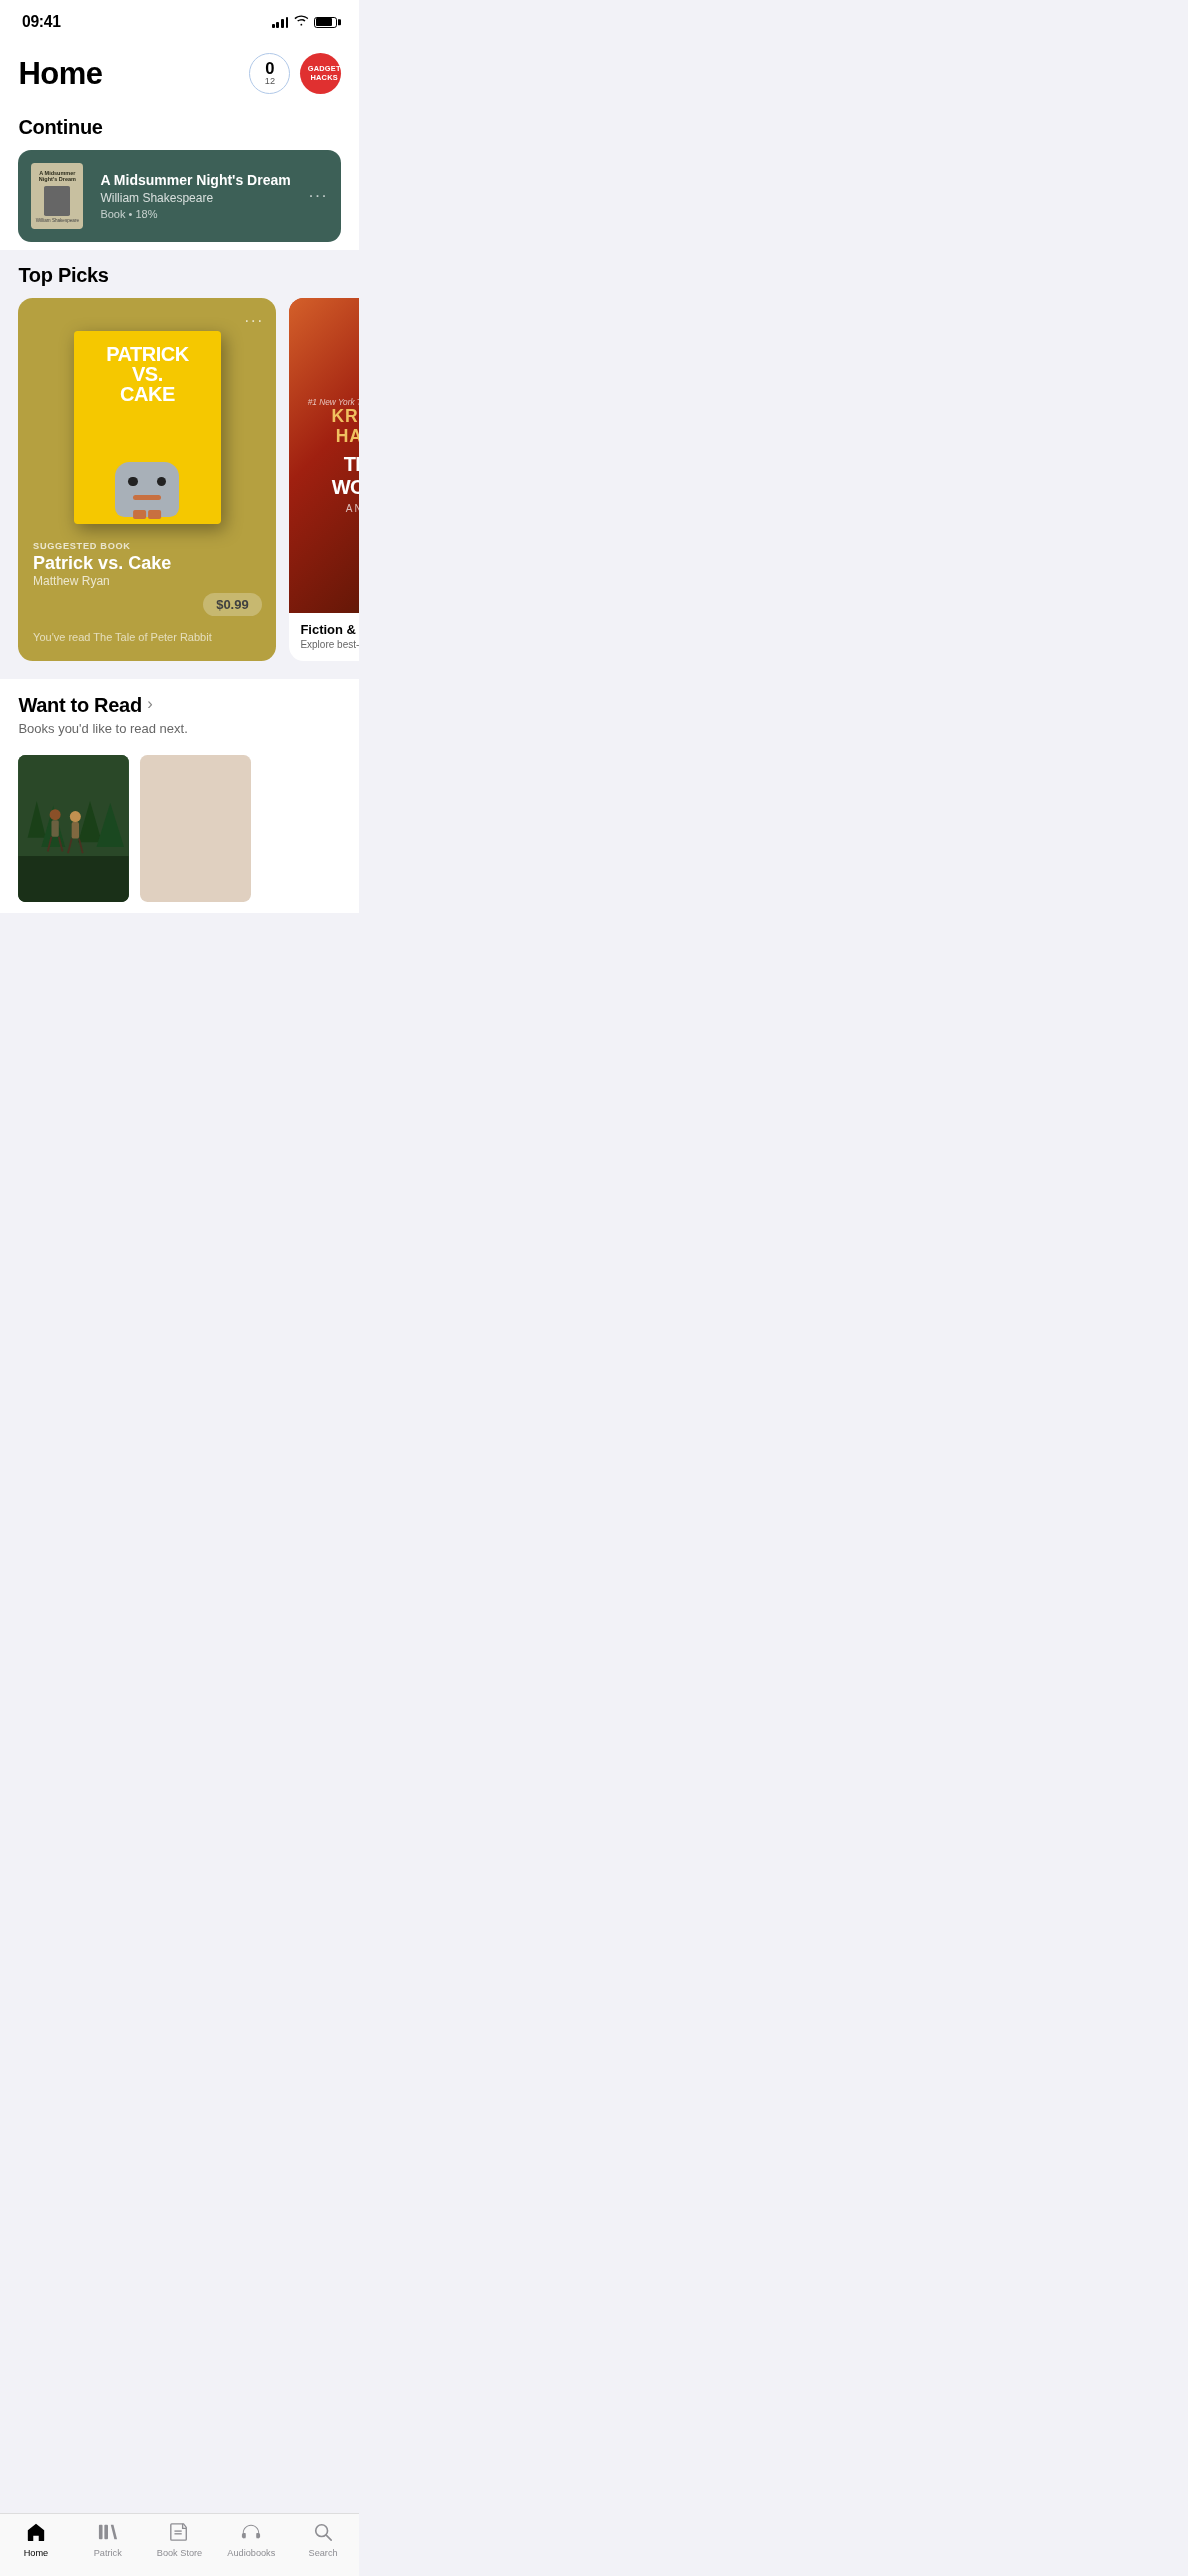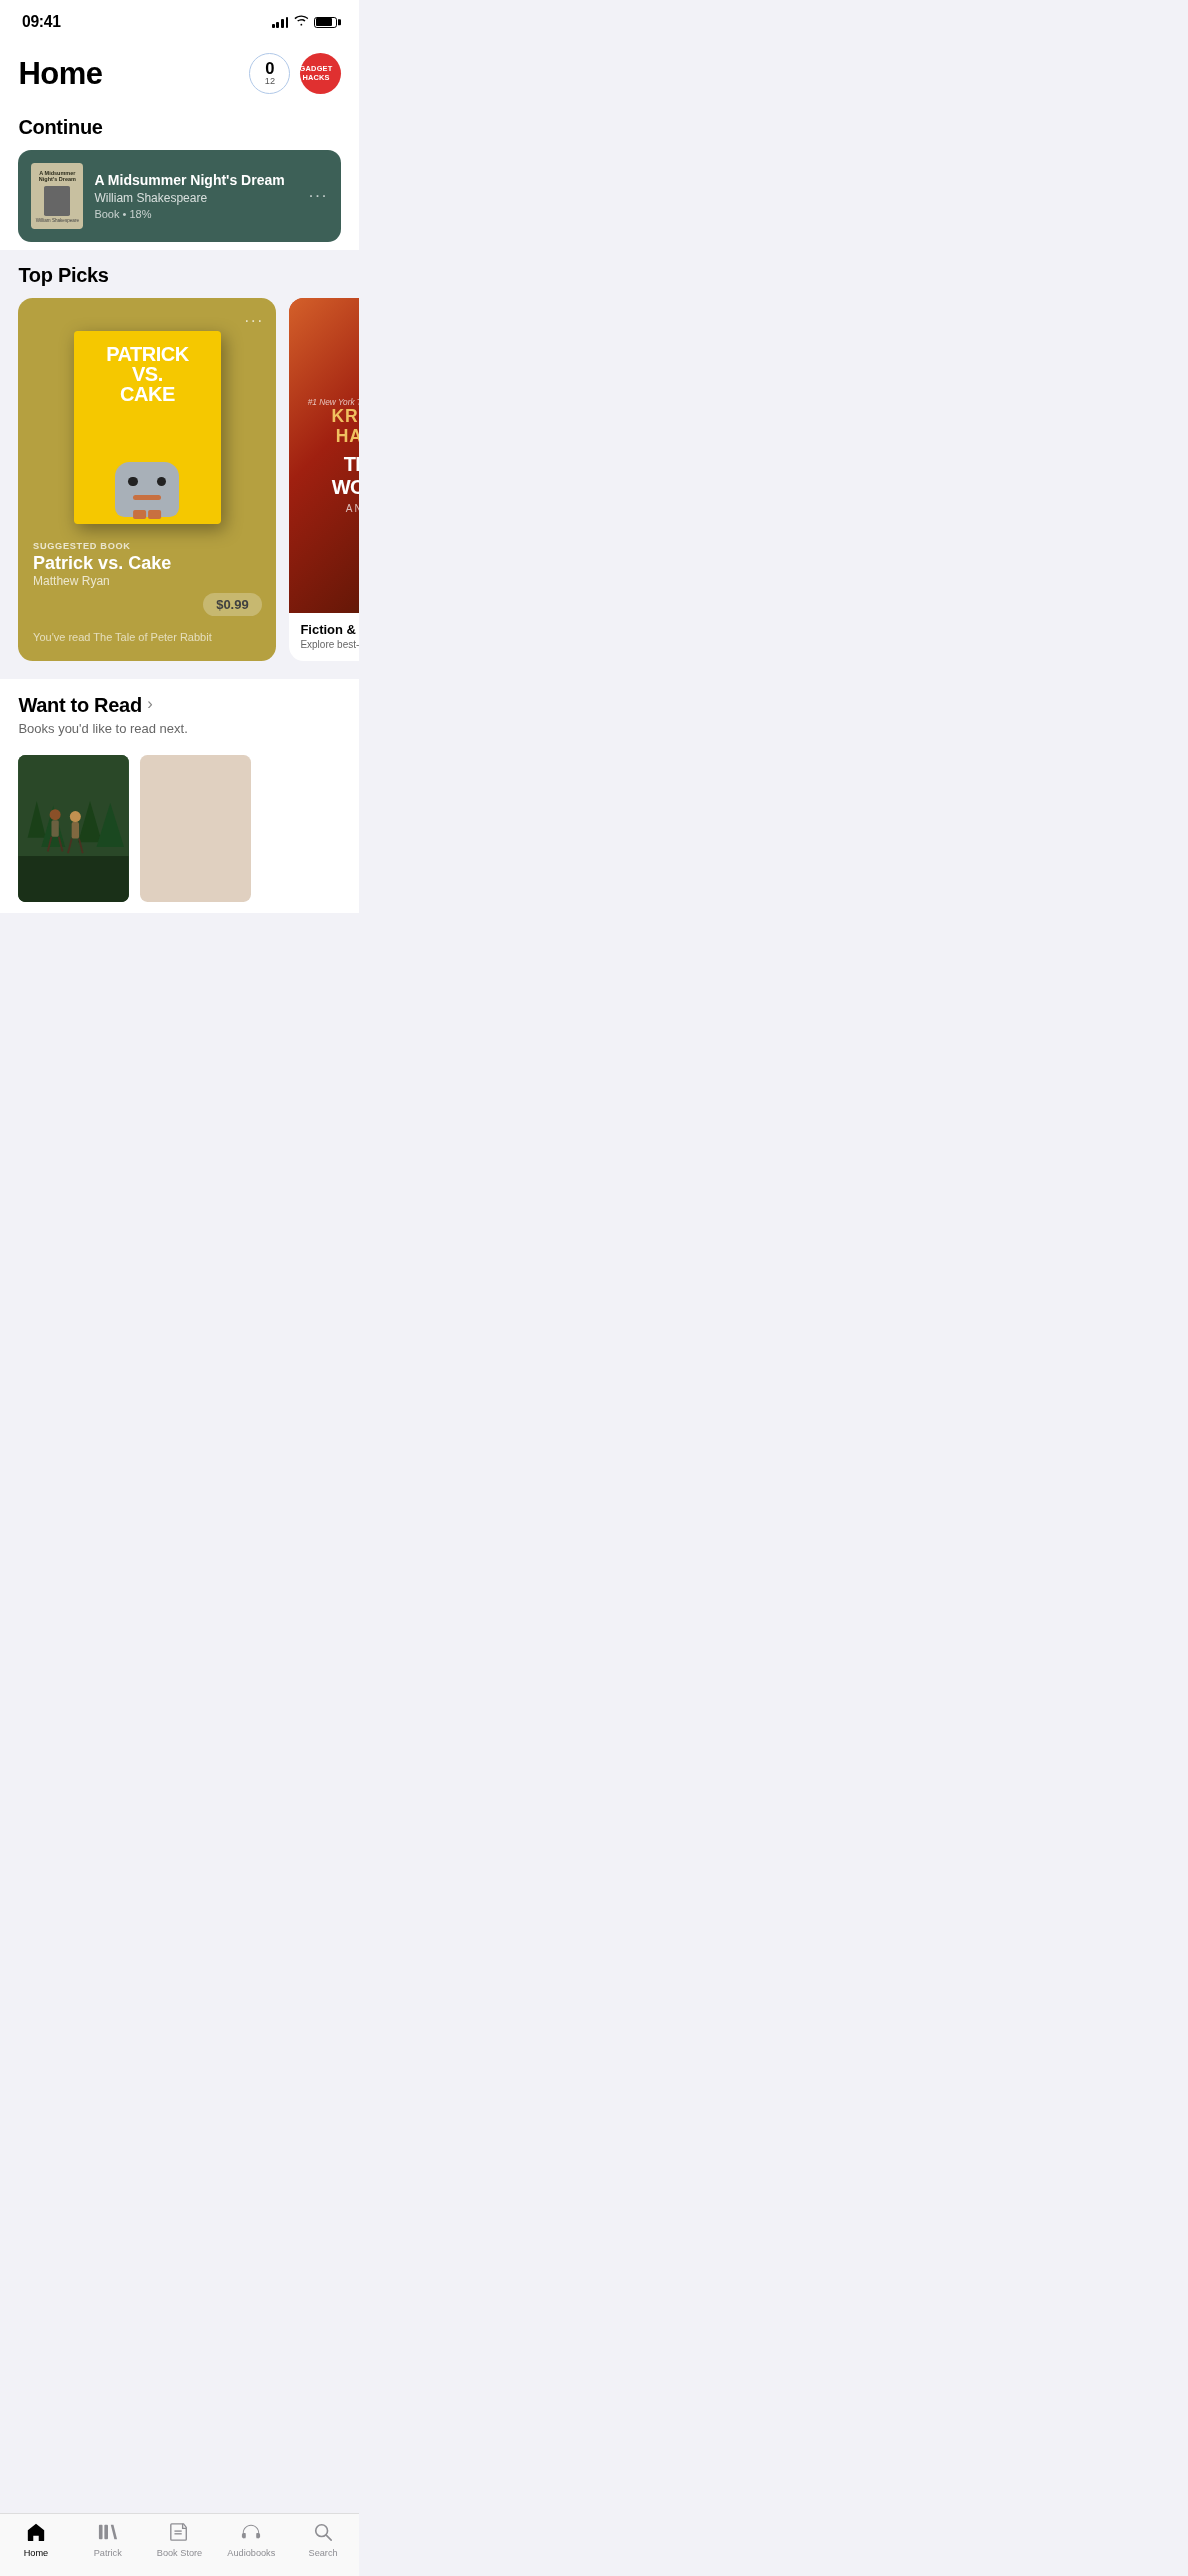--- a/index.html
+++ b/index.html
@@ -121,21 +121,21 @@
       color: #555;
       line-height: 1;
     }
     .gadget-hacks-badge {
       width: 41px;
       height: 41px;
       border-radius: 50%;
       background: #e03030;
       display: flex;
       flex-direction: column;
-      align-items: flex-start;
+      align-items: flex-end;
       justify-content: center;
       cursor: pointer;
     }
     .gadget-hacks-badge .gh-text {
       font-size: 7.4px;
       font-weight: 700;
       color: #fff;
       text-align: center;
       line-height: 1.2;
       letter-spacing: 0.2px;
@@ -153,21 +153,21 @@
       margin-bottom: 11px;
     }
 
     
     .continue-card {
       background: #3d6057;
       border-radius: 13px;
       padding: 13px;
       display: flex;
       align-items: center;
-      gap: 11px;
+      gap: 17px;
       cursor: pointer;
     }
     .continue-book-cover {
       width: 52px;
       height: 66px;
       border-radius: 3.7px;
       background: linear-gradient(135deg, #8a9a88 0%, #6b8070 50%, #4a6a60 100%);
       display: flex;
       flex-direction: column;
       align-items: center;

